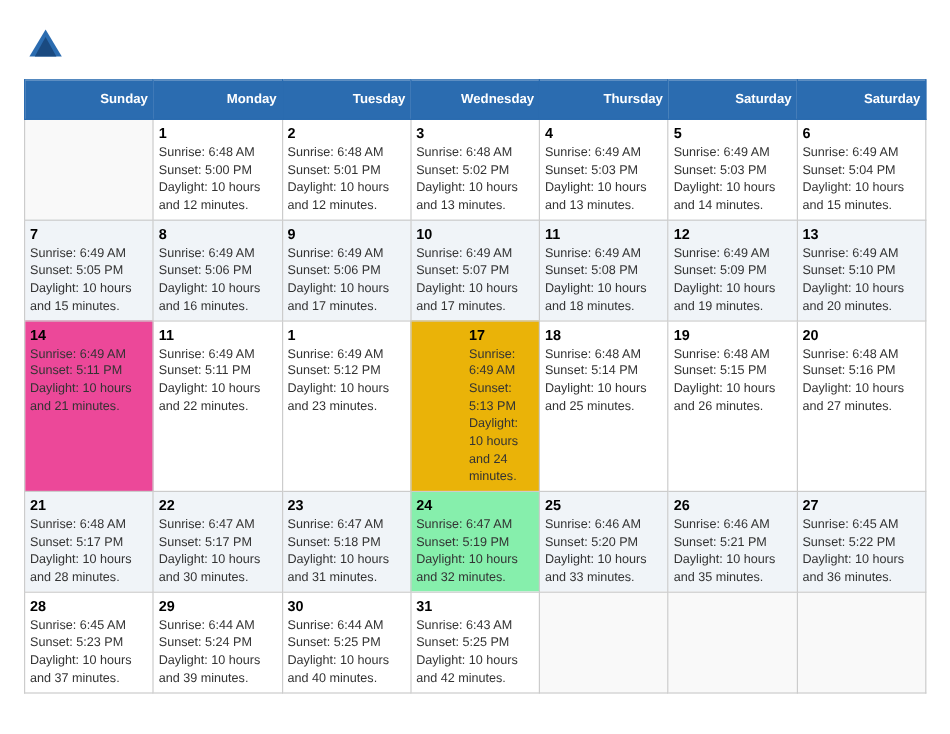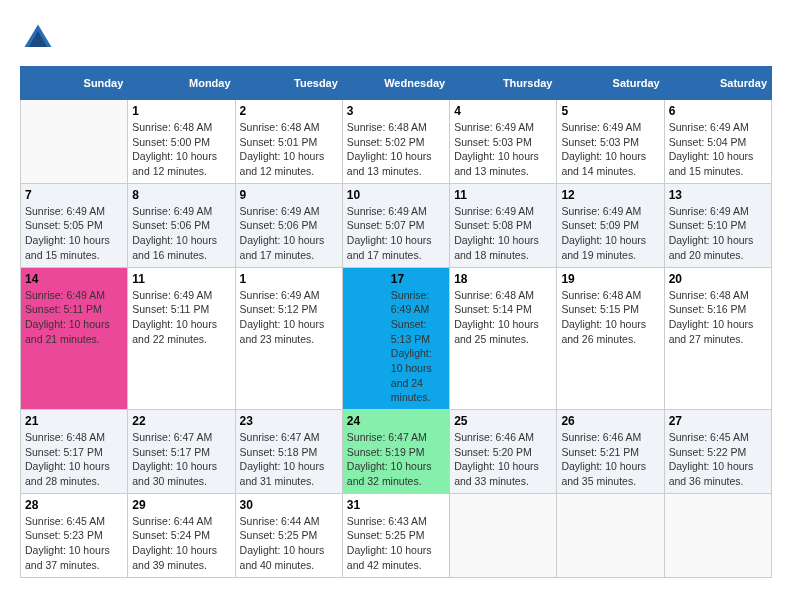--- a/index.html
+++ b/index.html
@@ -183,21 +183,21 @@
           <div class="day-info">Sunrise: 6:49 AM<br>Sunset: 5:11 PM<br>Daylight: 10 hours and 21 minutes.</div>
         </td>
         <td style="background-color: rgb(255, 255, 255);">
           <div class="day-number">11</div>
           <div class="day-info">Sunrise: 6:49 AM<br>Sunset: 5:11 PM<br>Daylight: 10 hours and 22 minutes.</div>
         </td>
         <td style="background-color: rgb(255, 255, 255);">
           <div class="day-number">1</div>
           <div class="day-info">Sunrise: 6:49 AM<br>Sunset: 5:12 PM<br>Daylight: 10 hours and 23 minutes.</div>
         </td>
-        <td style="background-color: #0ea5e9; padding-left: 48px;">
+        <td style="background-color: #eab308; padding-left: 48px;">
           <div class="day-number">17</div>
           <div class="day-info">Sunrise: 6:49 AM<br>Sunset: 5:13 PM<br>Daylight: 10 hours and 24 minutes.</div>
         </td>
         <td style="background-color: rgb(255, 255, 255);">
           <div class="day-number">18</div>
           <div class="day-info">Sunrise: 6:48 AM<br>Sunset: 5:14 PM<br>Daylight: 10 hours and 25 minutes.</div>
         </td>
         <td style="background-color: rgb(255, 255, 255);">
           <div class="day-number">19</div>
           <div class="day-info">Sunrise: 6:48 AM<br>Sunset: 5:15 PM<br>Daylight: 10 hours and 26 minutes.</div>

